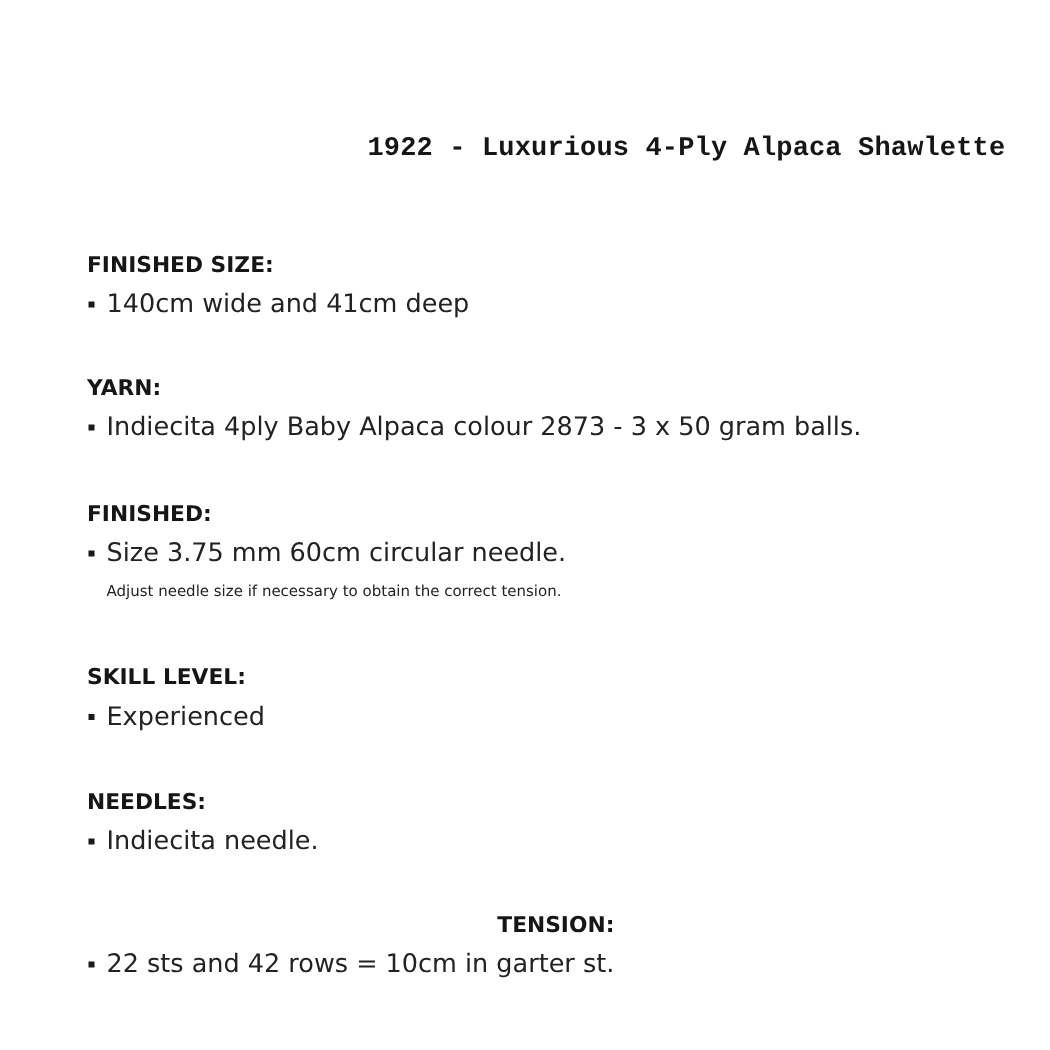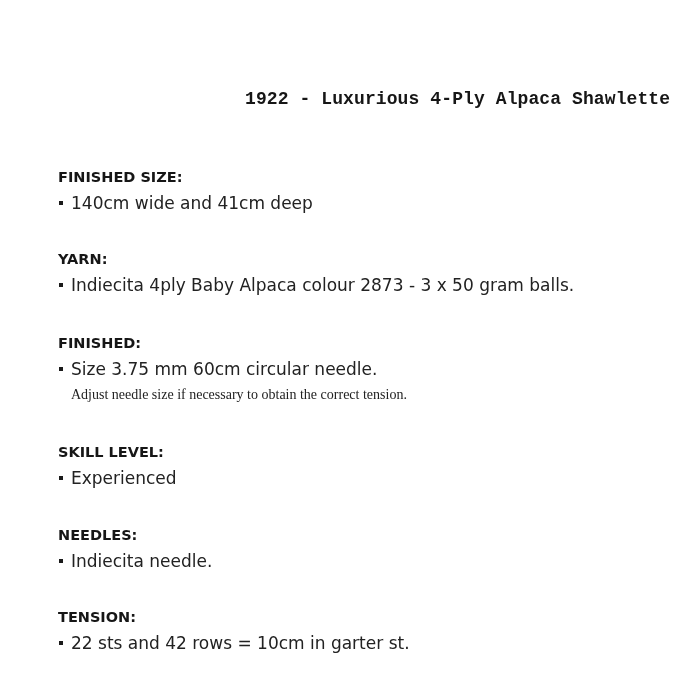--- a/index.html
+++ b/index.html
@@ -51,27 +51,26 @@
     }
     .bullet {
       position: absolute;
       left: 1px;
       top: 7px;
       width: 4px;
       height: 4px;
       background: #1a1a1a;
     }
     .cont {
-      font-size: 14px;
+      font-size: 10px;
       color: #222;
       white-space: nowrap;
       line-height: 18px;
       margin-top: 8px;
       padding-left: 13px;
-      font-family: Liberation Serif, serif;
     }
   </style>
 </head>
 <body>
 
 <div class="title">1922 - Luxurious 4-Ply Alpaca Shawlette</div>
 
 <div class="section" style="top:148px;">
   <div class="heading">FINISHED SIZE:</div>
   <div class="item">
@@ -106,19 +105,19 @@
 </div>
 
 <div class="section" style="top:506px;">
   <div class="heading">NEEDLES:</div>
   <div class="item">
     <span class="bullet"></span>
     <span>Indiecita needle.</span>
   </div>
 </div>
 
-<div class="section" style="top:588px;">
+<div class="section" style="top:588px;text-align:right;">
   <div class="heading">TENSION:</div>
   <div class="item">
     <span class="bullet"></span>
     <span>22 sts and 42 rows =  10cm in garter st.</span>
   </div>
 </div>
 
 </body></html>

